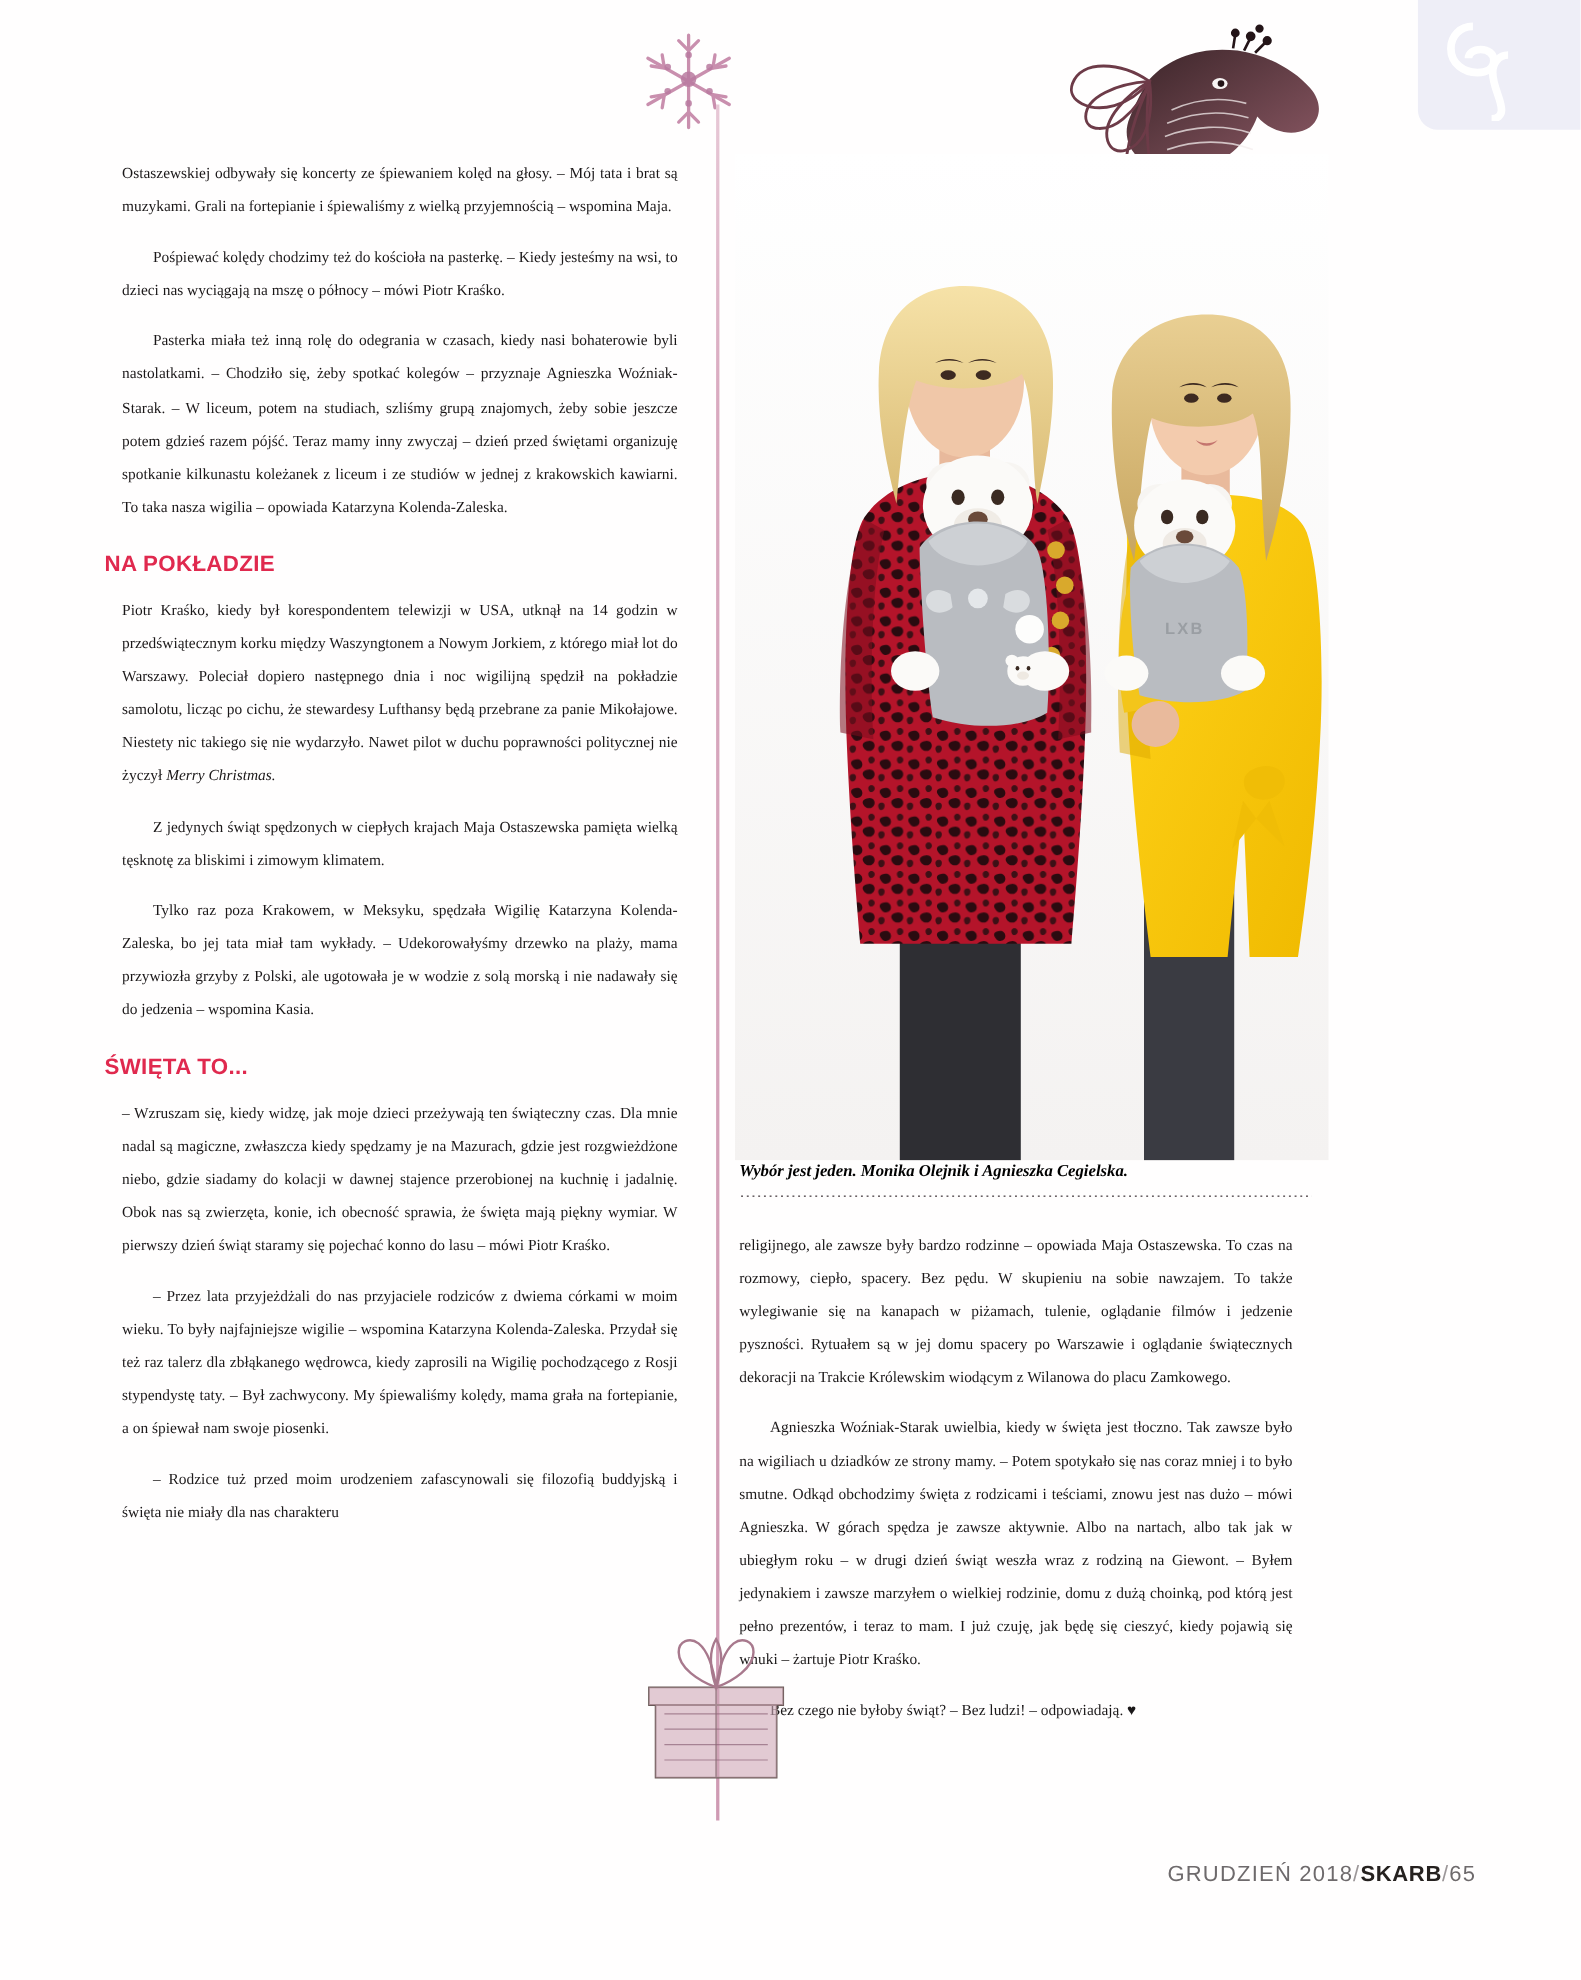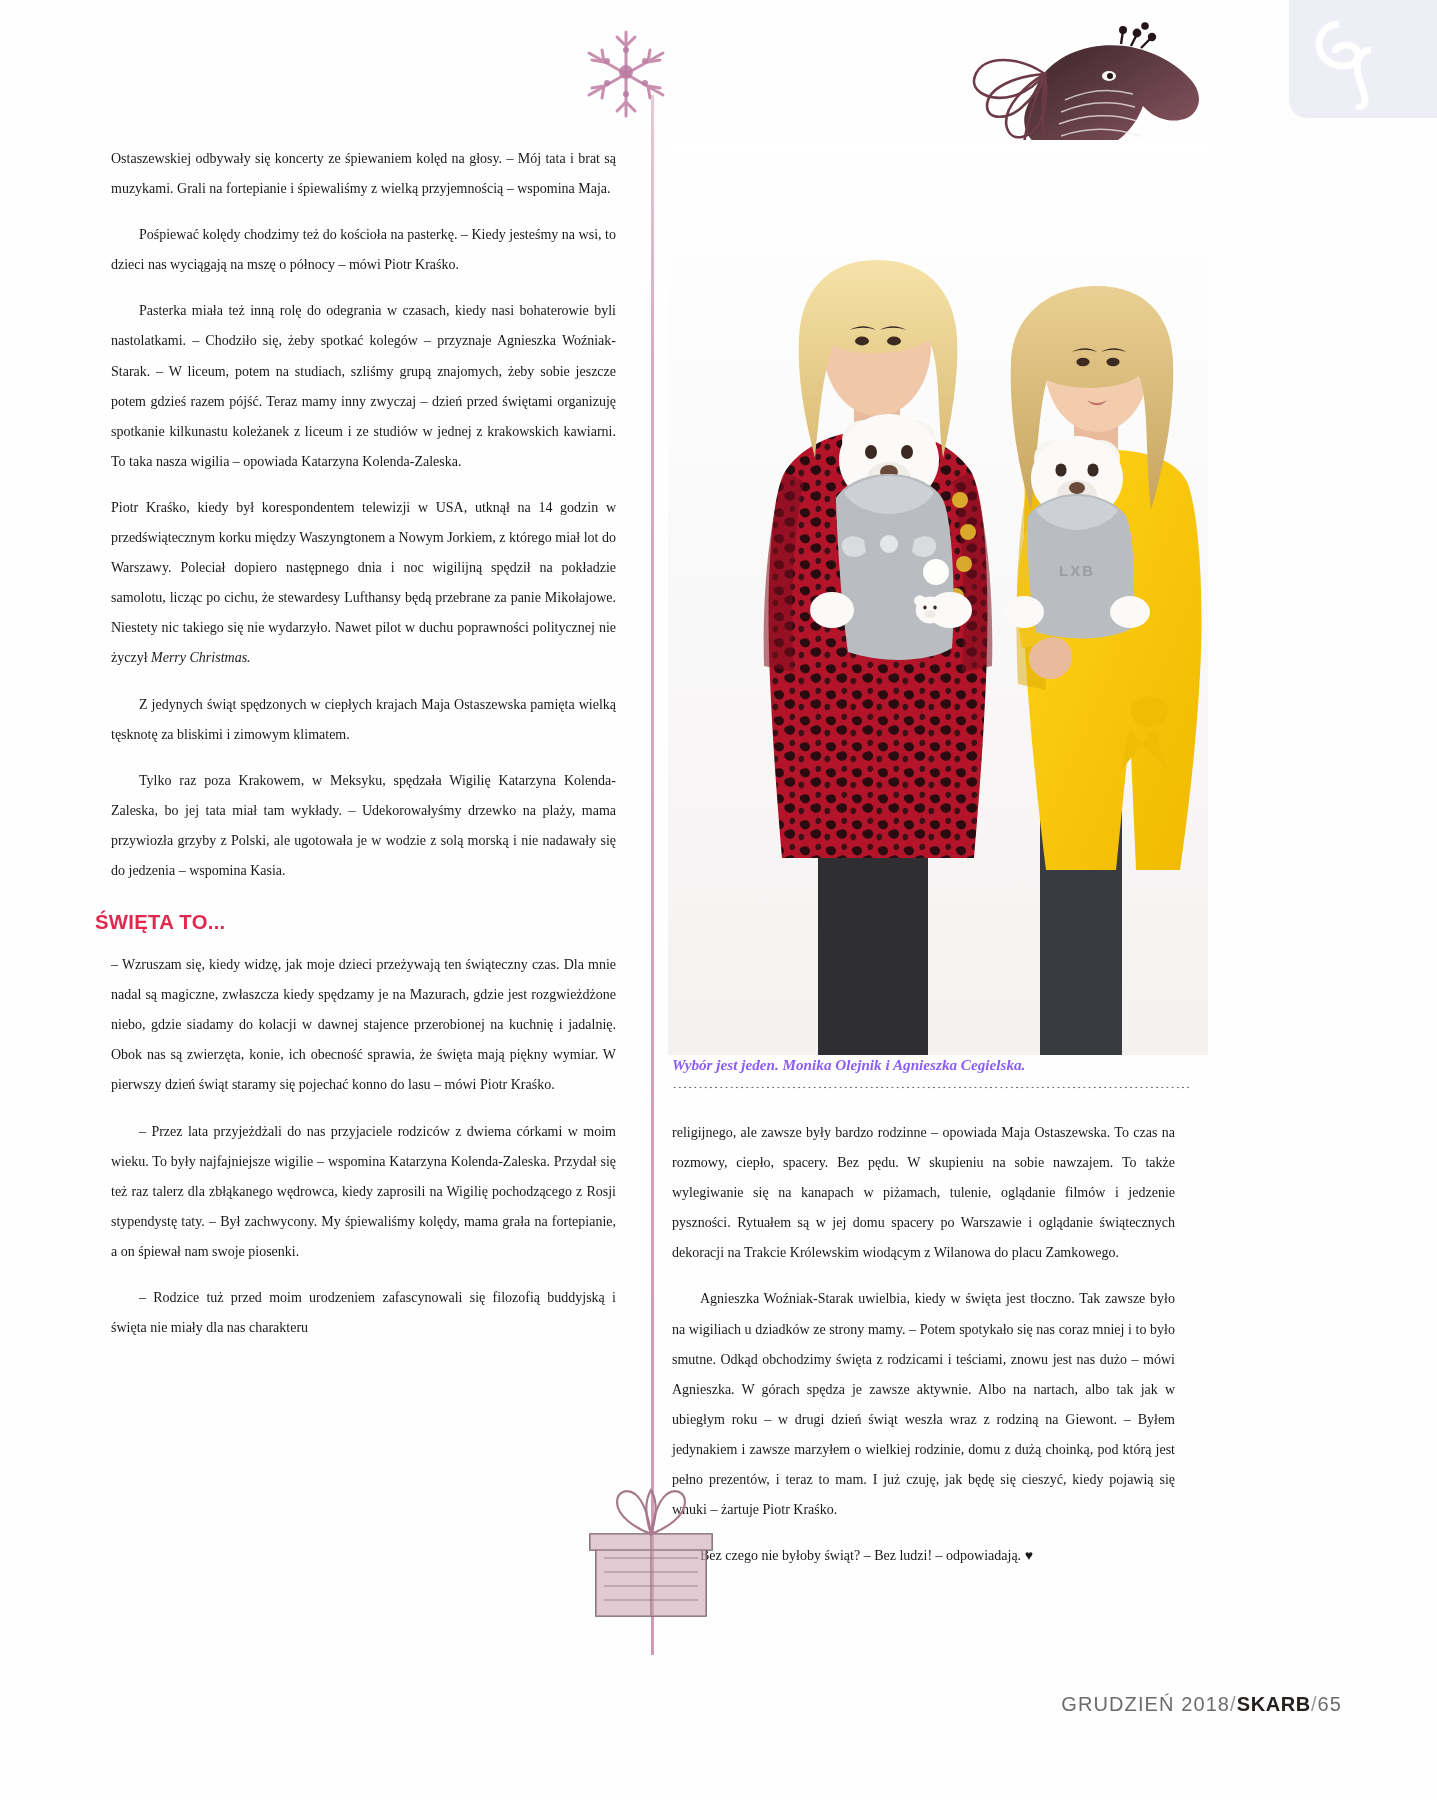--- a/index.html
+++ b/index.html
@@ -40,21 +40,21 @@
   h2.red-head{margin:25px 0 3px 0;color:#e0294e;font-size:20.3px;
      letter-spacing:.3px;font-weight:700;
      font-family:"Liberation Sans",sans-serif;text-transform:uppercase;}
 
   
   .photo-wrap{position:absolute;left:668px;top:140px;width:540px;height:915px;
      overflow:hidden;font-weight:bold;}
   .photo{position:absolute;inset:0;}
   .caption{position:absolute;left:672px;top:1056px;width:520px;
      font-size:15.2px;font-style:italic;font-weight:700;
-     font-family:"Liberation Serif",serif;color:#8b5cf6;white-space:nowrap;}
+     font-family:"Liberation Serif",serif;color:#000000;white-space:nowrap;}
   .dotrule{position:absolute;left:672px;top:1086px;width:520px;height:3px;
      background-image:radial-gradient(circle,#6a6265 0.9px,transparent 1.1px);
      background-size:5.2px 3px;background-repeat:repeat-x;}
 
   
   .footer{position:absolute;right:95px;bottom:84px;
      font-family:"Liberation Sans",sans-serif;font-size:20px;
      letter-spacing:1.1px;color:#6e6a6c;white-space:nowrap;}
   .footer b{color:#25211f;font-weight:700;letter-spacing:.6px;}
   .footer .slash{color:#9c9799;}
@@ -152,20 +152,21 @@
     </svg>
   </div>
 
   <div class="col-rule"></div>
 
   <div class="col-left">
     <p class="body">Ostaszewskiej odbywały się koncerty ze śpiewaniem kolęd na głosy. – Mój tata i brat są muzykami. Grali na fortepianie i śpiewaliśmy z wielką przyjemnością – wspomina Maja.</p>
     <p class="body indent">Pośpiewać kolędy chodzimy też do kościoła na pasterkę. – Kiedy jesteśmy na wsi, to dzieci nas wyciągają na mszę o północy – mówi Piotr Kraśko.</p>
     <p class="body indent">Pasterka miała też inną rolę do odegrania w czasach, kiedy nasi bohaterowie byli nastolatkami. – Chodziło się, żeby spotkać kolegów – przyznaje Agnieszka Woźniak-Starak. – W liceum, potem na studiach, szliśmy grupą znajomych, żeby sobie jeszcze potem gdzieś razem pójść. Teraz mamy inny zwyczaj – dzień przed świętami organizuję spotkanie kilkunastu koleżanek z liceum i ze studiów w jednej z krakowskich kawiarni. To taka nasza wigilia – opowiada Katarzyna Kolenda-Zaleska.</p>
 
+    <h2 class="red-head">NA POKŁADZIE</h2>
     <p class="body">Piotr Kraśko, kiedy był korespondentem telewizji w USA, utknął na 14 godzin w przedświątecznym korku między Waszyngtonem a Nowym Jorkiem, z którego miał lot do Warszawy. Poleciał dopiero następnego dnia i noc wigilijną spędził na pokładzie samolotu, licząc po cichu, że stewardesy Lufthansy będą przebrane za panie Mikołajowe. Niestety nic takiego się nie wydarzyło. Nawet pilot w duchu poprawności politycznej nie życzył <i>Merry Christmas.</i></p>
     <p class="body indent">Z jedynych świąt spędzonych w ciepłych krajach Maja Ostaszewska pamięta wielką tęsknotę za bliskimi i zimowym klimatem.</p>
     <p class="body indent">Tylko raz poza Krakowem, w Meksyku, spędzała Wigilię Katarzyna Kolenda-Zaleska, bo jej tata miał tam wykłady. – Udekorowałyśmy drzewko na plaży, mama przywiozła grzyby z Polski, ale ugotowała je w wodzie z solą morską i nie nadawały się do jedzenia – wspomina Kasia.</p>
 
     <h2 class="red-head">ŚWIĘTA TO...</h2>
     <p class="body">– Wzruszam się, kiedy widzę, jak moje dzieci przeżywają ten świąteczny czas. Dla mnie nadal są magiczne, zwłaszcza kiedy spędzamy je na Mazurach, gdzie jest rozgwieżdżone niebo, gdzie siadamy do kolacji w dawnej stajence przerobionej na kuchnię i jadalnię. Obok nas są zwierzęta, konie, ich obecność sprawia, że święta mają piękny wymiar. W pierwszy dzień świąt staramy się pojechać konno do lasu – mówi Piotr Kraśko.</p>
     <p class="body indent">– Przez lata przyjeżdżali do nas przyjaciele rodziców z dwiema córkami w moim wieku. To były najfajniejsze wigilie – wspomina Katarzyna Kolenda-Zaleska. Przydał się też raz talerz dla zbłąkanego wędrowca, kiedy zaprosili na Wigilię pochodzącego z Rosji stypendystę taty. – Był zachwycony. My śpiewaliśmy kolędy, mama grała na fortepianie, a on śpiewał nam swoje piosenki.</p>
     <p class="body indent">– Rodzice tuż przed moim urodzeniem zafascynowali się filozofią buddyjską i święta nie miały dla nas charakteru</p>
   </div>
 

